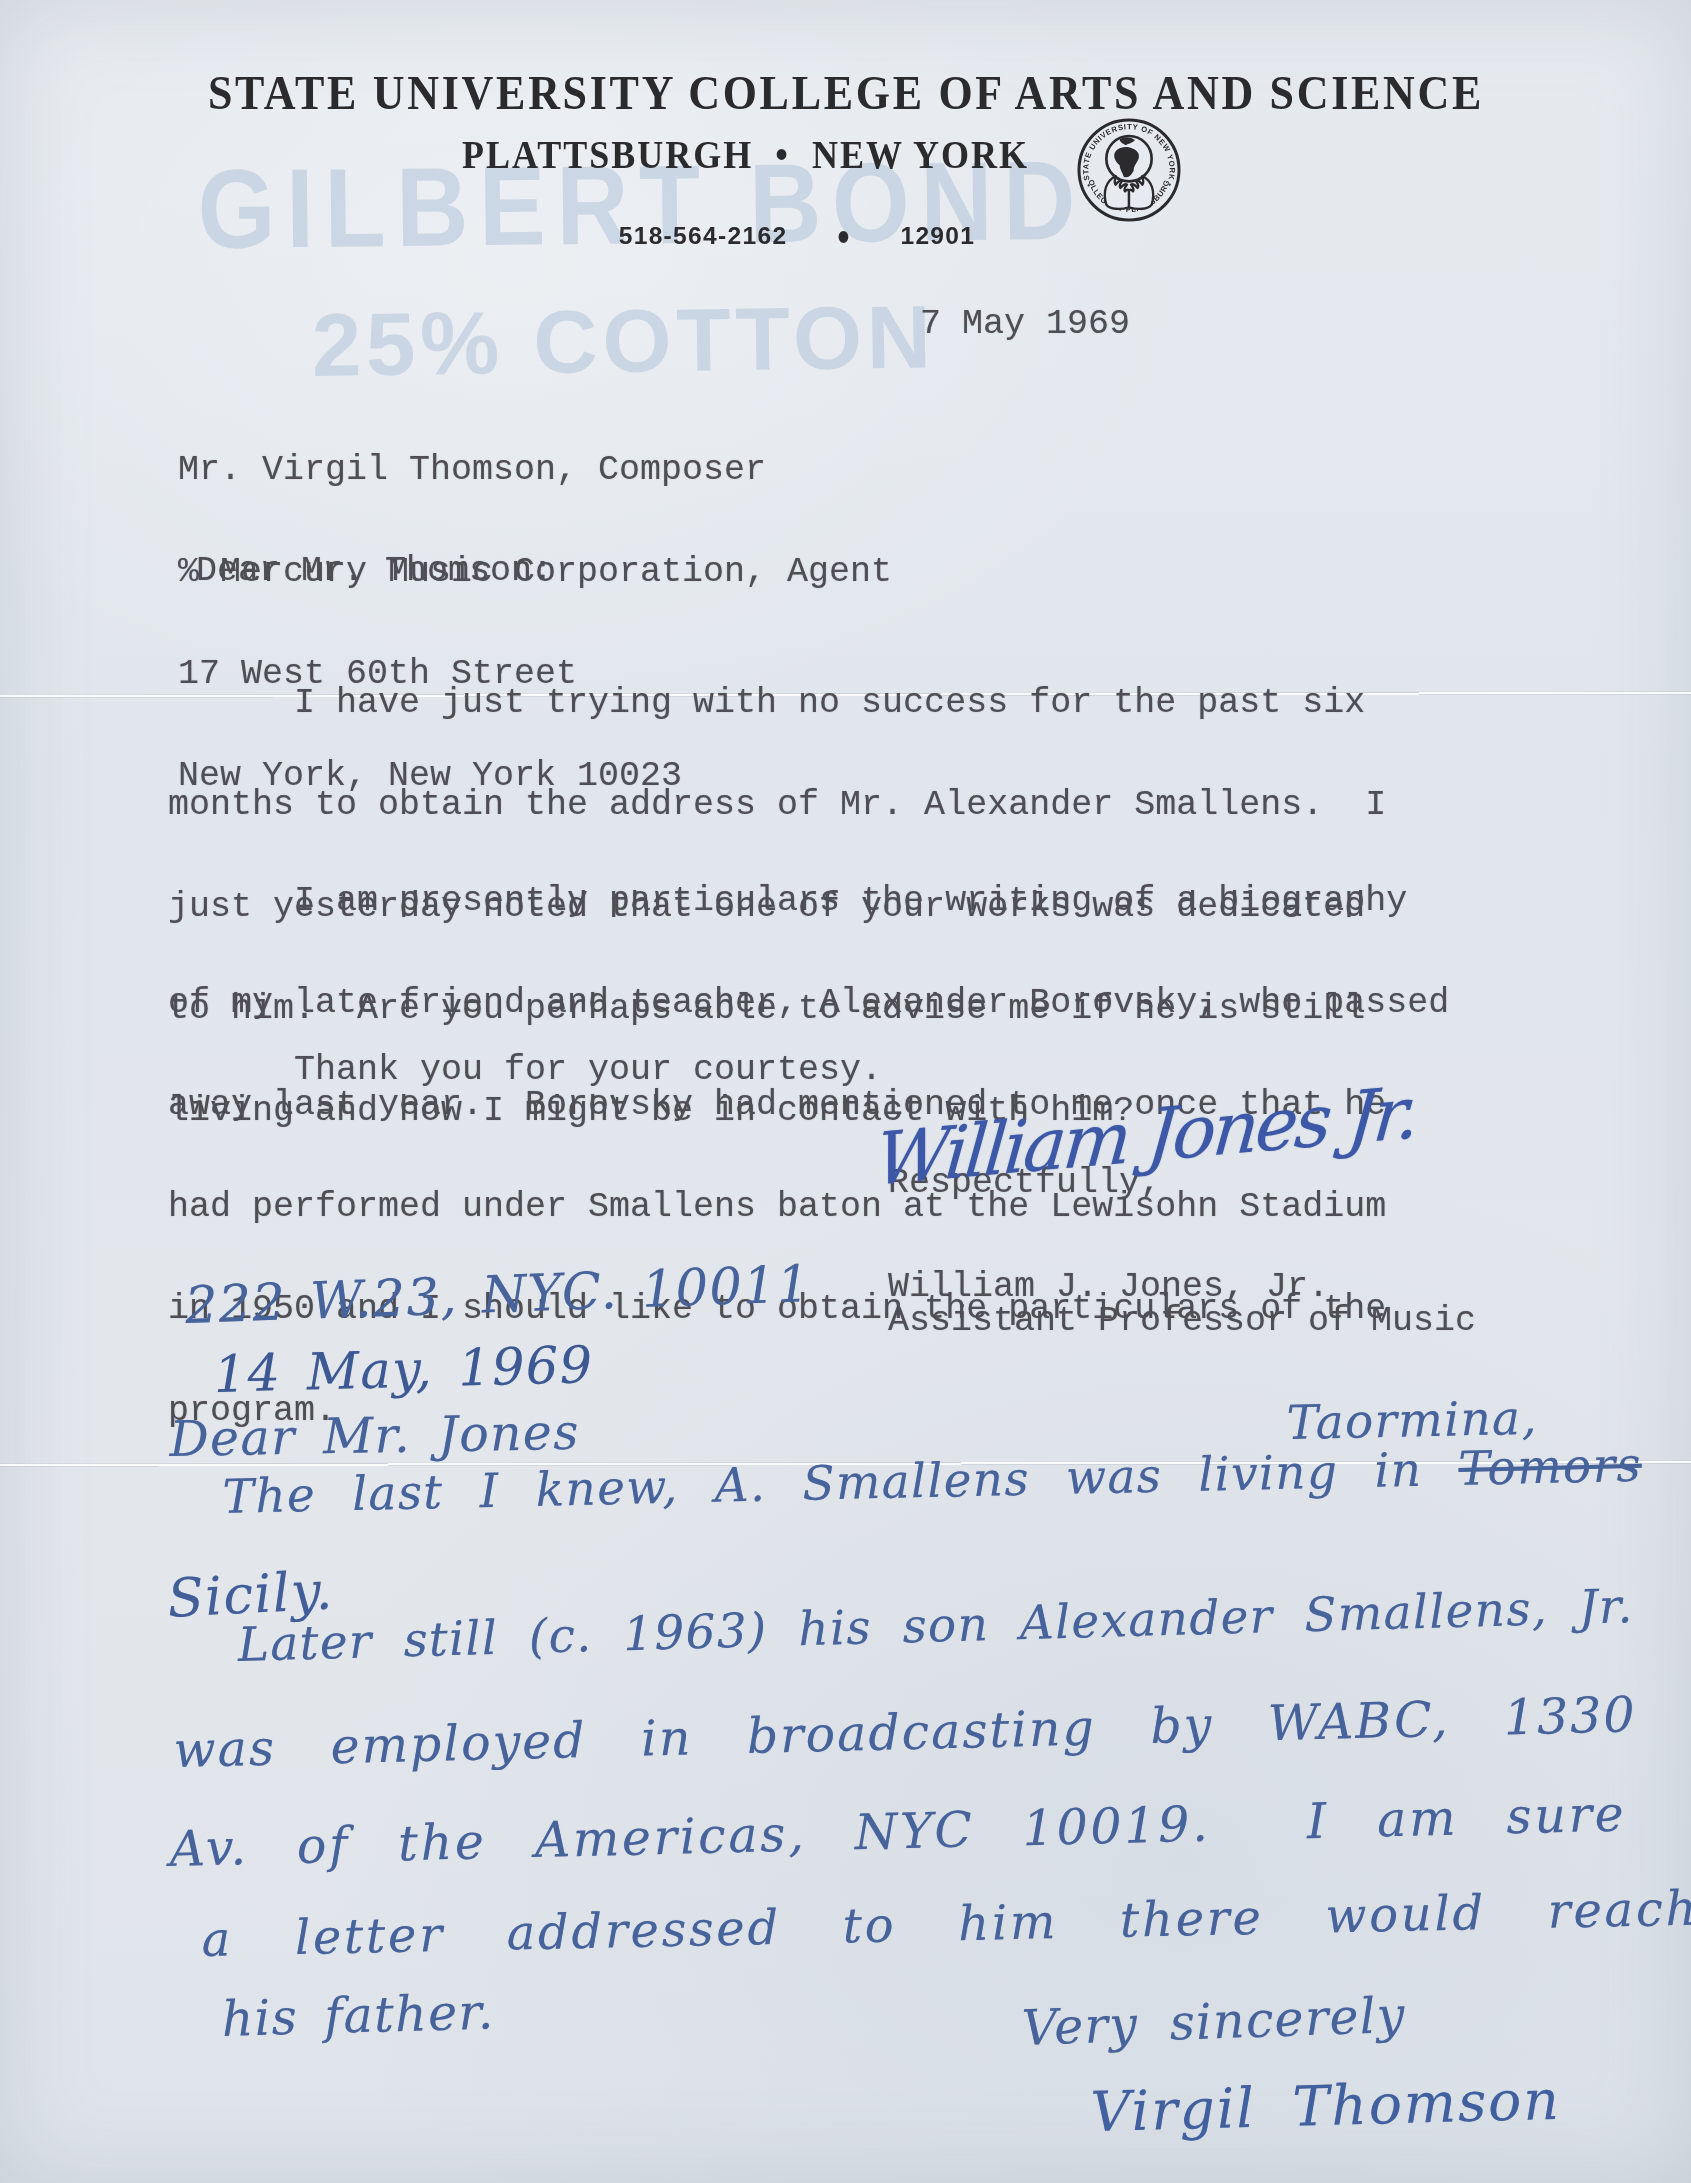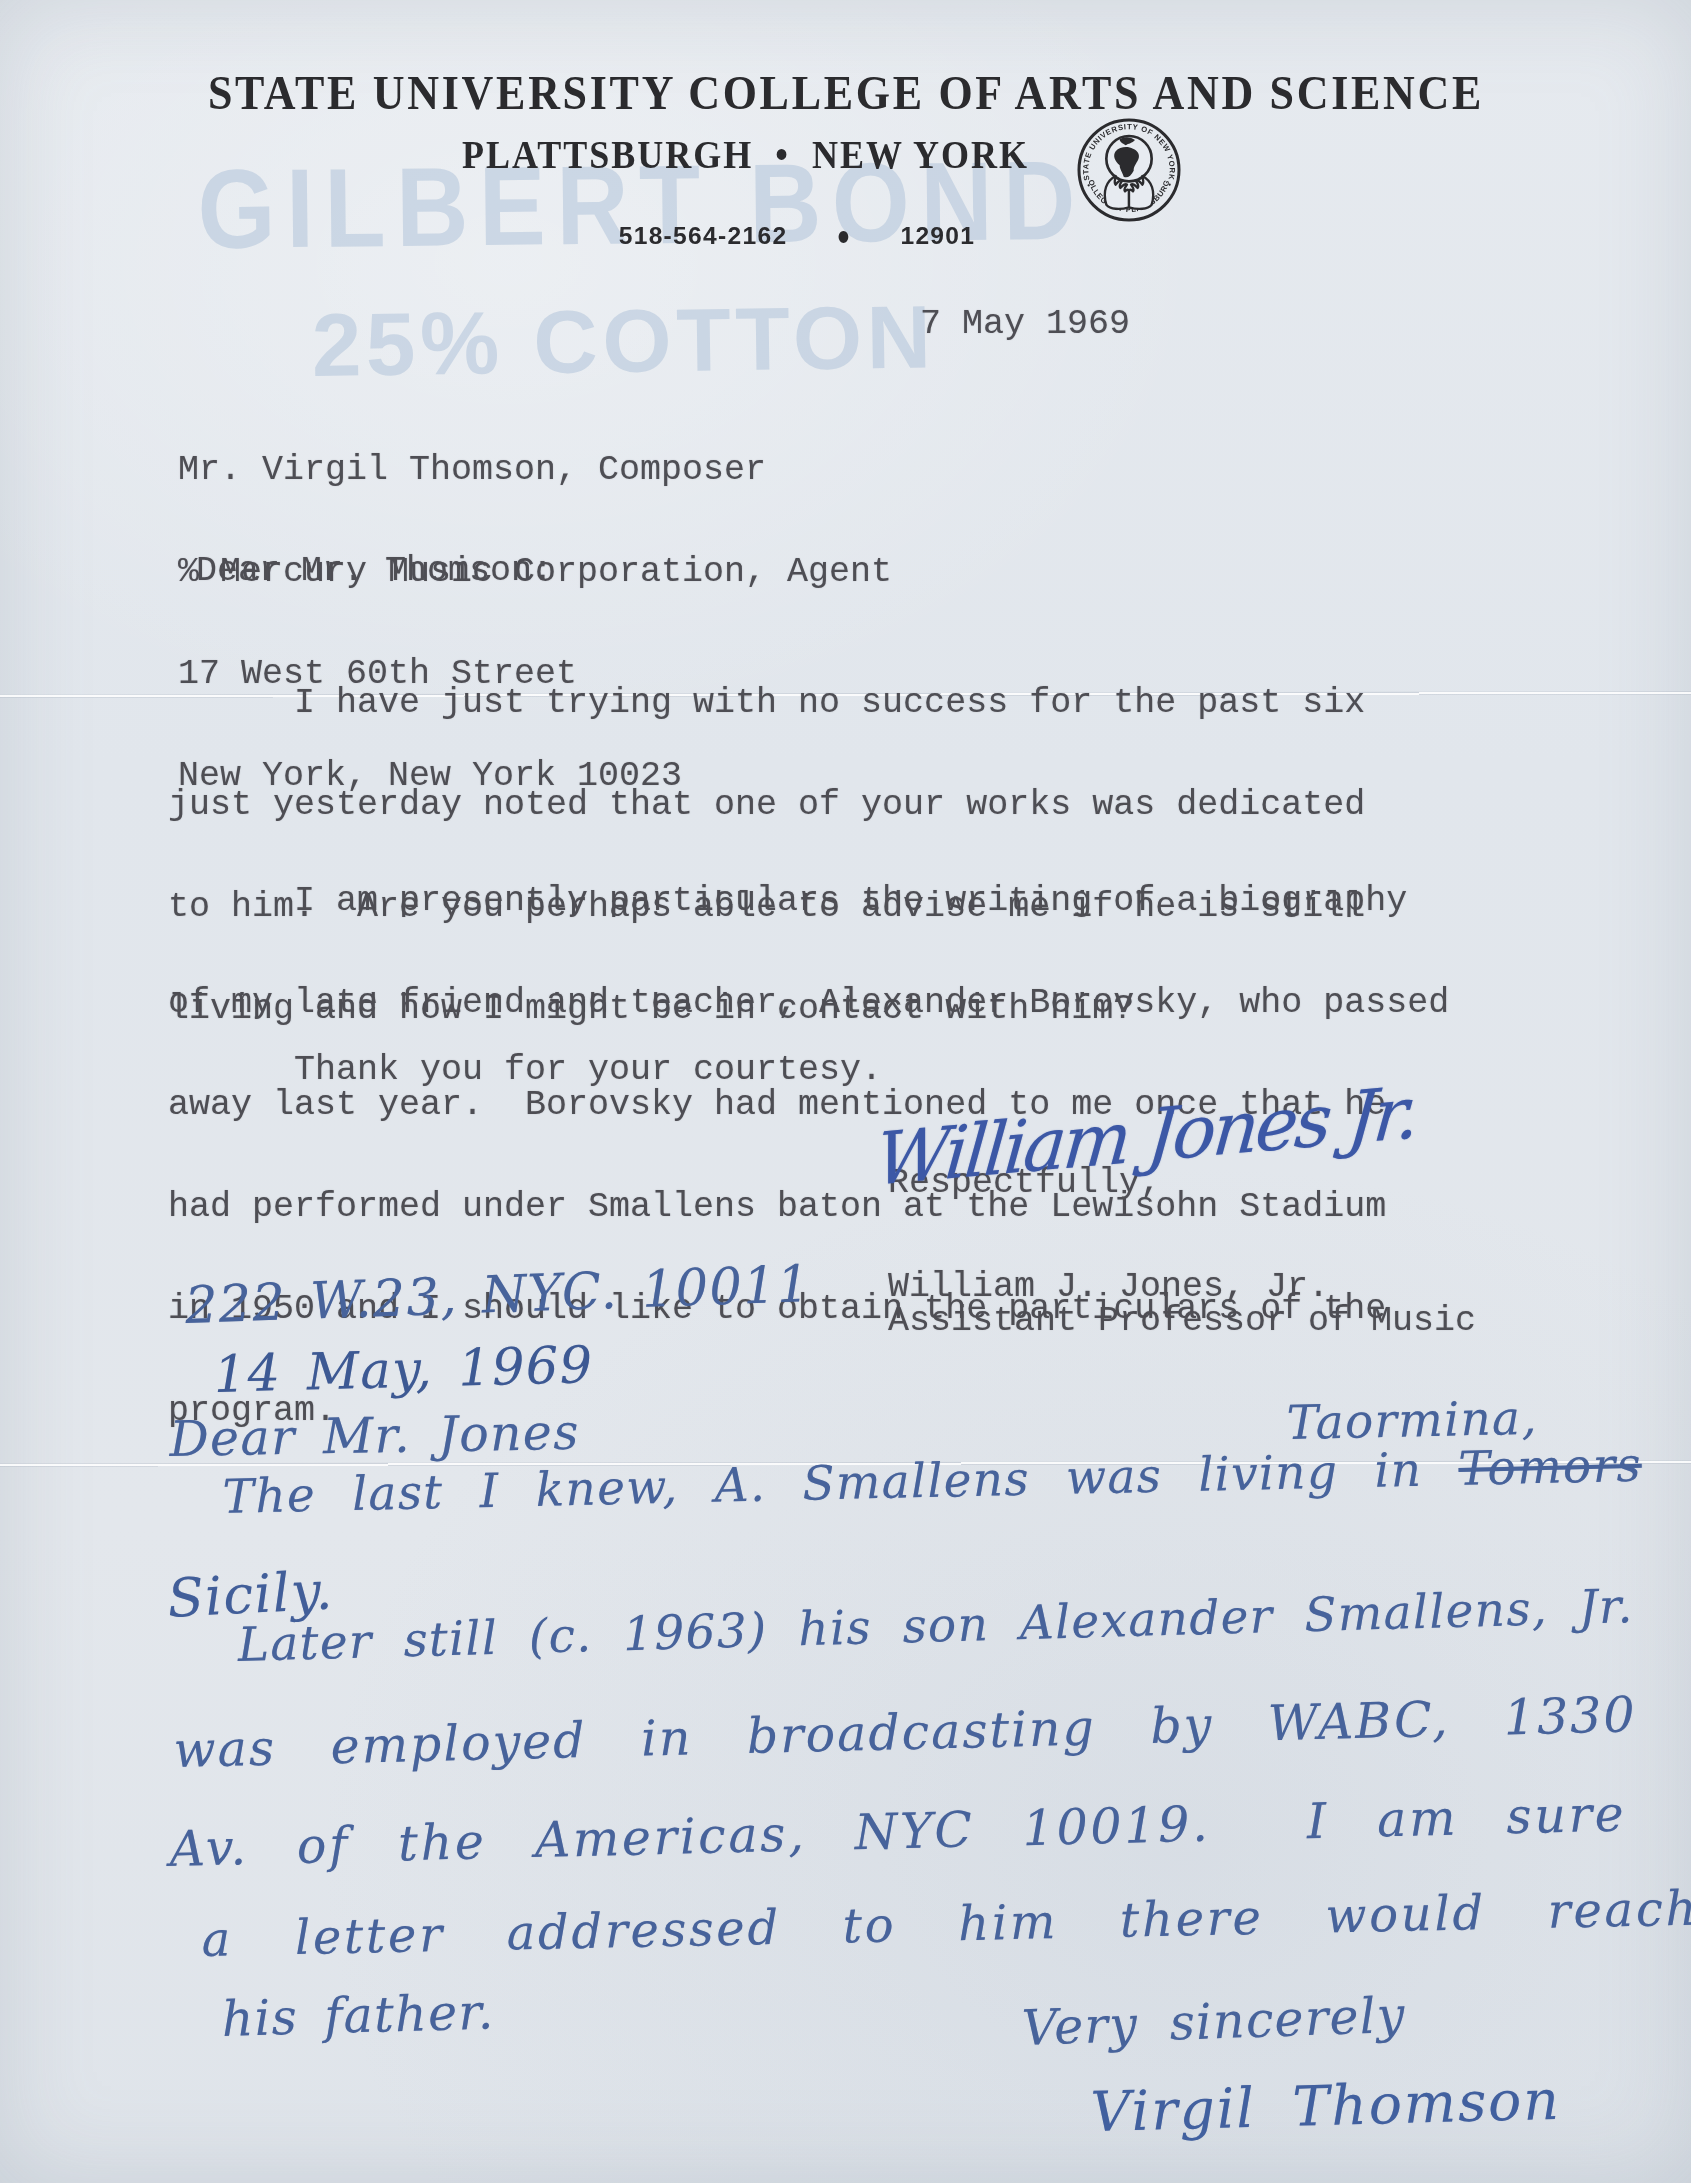--- a/index.html
+++ b/index.html
@@ -135,20 +135,21 @@
     <div>Mr. Virgil Thomson, Composer</div>
     <div>% Mercury Music Corporation, Agent</div>
     <div>17 West 60th Street</div>
     <div>New York, New York 10023</div>
   </div>
 
   <div class="typed" id="t-salut">Dear Mr. Thomson:</div>
 
   <div class="typed" id="t-p1">
     <div>      I have just trying with no success for the past six</div>
+    <div>months to obtain the address of Mr. Alexander Smallens.  I</div>
     <div>just yesterday noted that one of your works was dedicated</div>
     <div>to him.  Are you perhaps able to advise me if he is still</div>
     <div>living and how I might be in contact with him?</div>
   </div>
 
   <div class="typed" id="t-p2">
     <div>      I am presently particulars the writing of a biography</div>
     <div>of my late friend and teacher, Alexander Borovsky, who passed</div>
     <div>away last year.  Borovsky had mentioned to me once that he</div>
     <div>had performed under Smallens baton at the Lewisohn Stadium</div>

